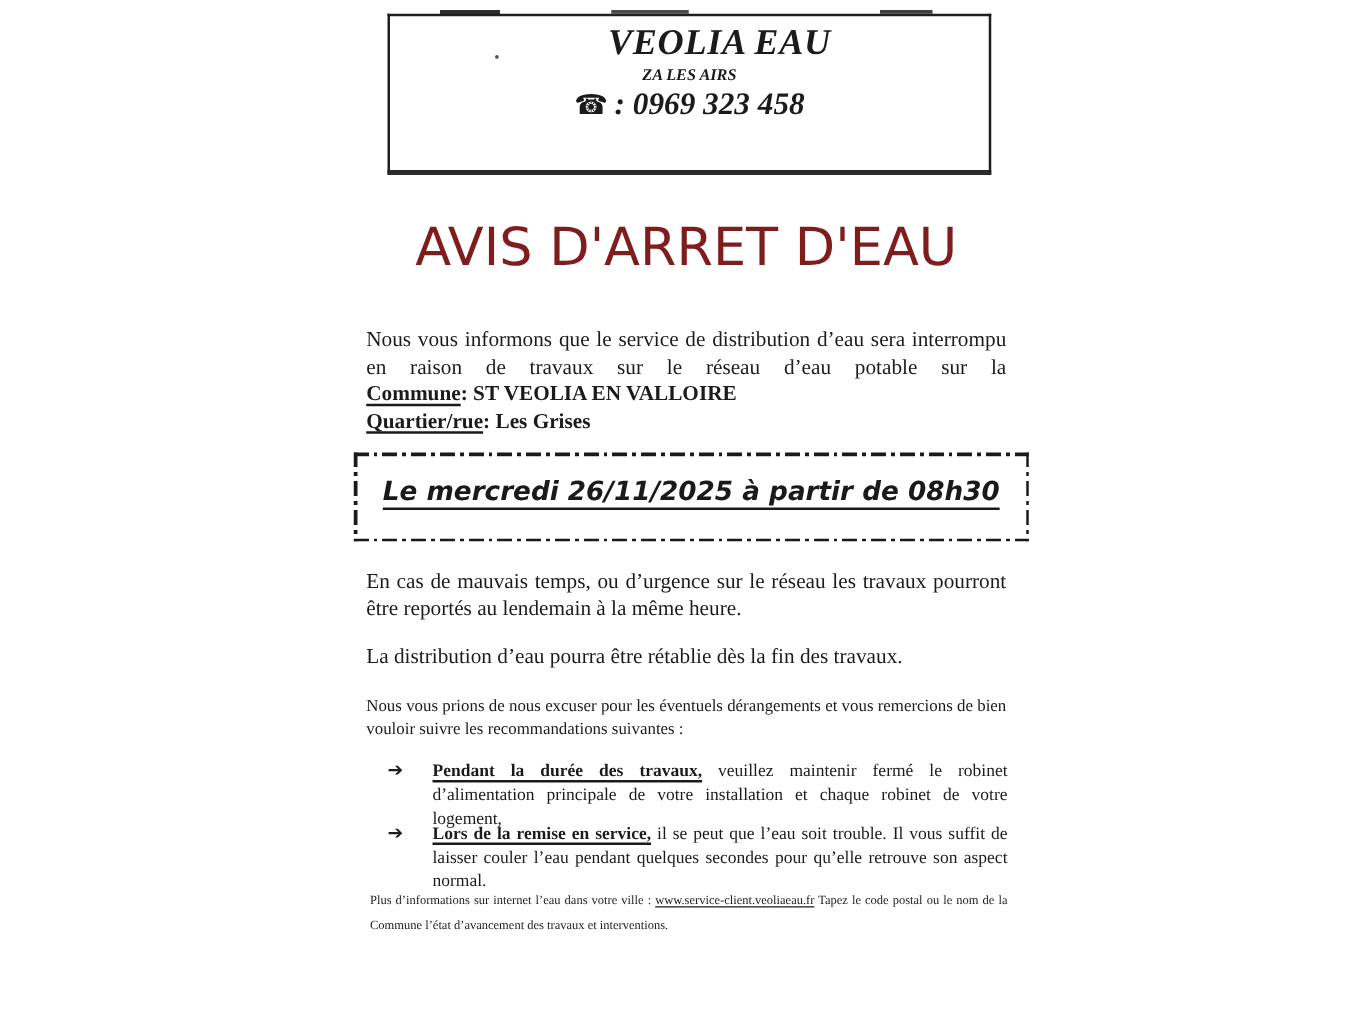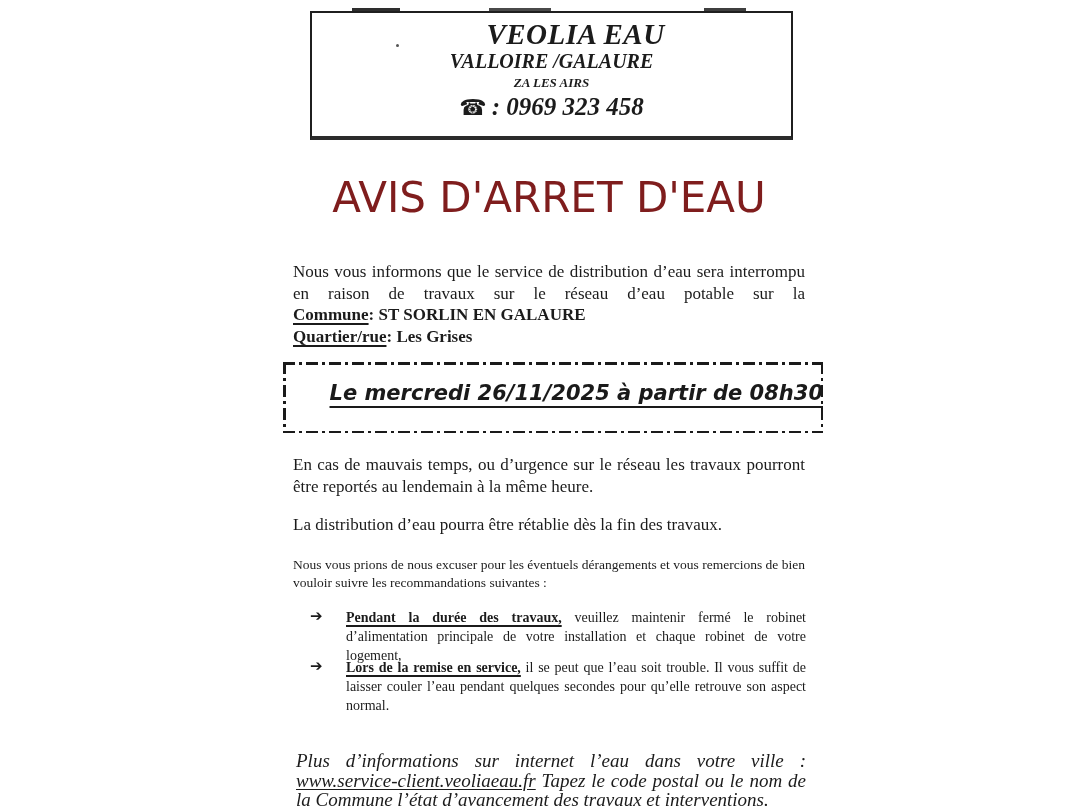--- a/index.html
+++ b/index.html
@@ -84,21 +84,21 @@
   .edge.left, .edge.right {
     top: 0; bottom: 0; width: 2.5px;
     background-image: repeating-linear-gradient(180deg,
       #1a1a1a 0 12px, transparent 12px 16px,
       #1a1a1a 16px 19px, transparent 19px 23px);
   }
   .edge.left { left: 0; } .edge.right { right: 0; }
   .date-text {
     position: absolute;
     left: 0; right: 0; top: 19px;
-    text-align: right;
+    text-align: center;
     font-family: "DejaVu Sans", sans-serif;
     font-weight: bold;
     font-style: italic;
     font-size: 21px;
     text-decoration: underline;
     text-underline-offset: 6px;
     text-decoration-thickness: 2px;
     color: #1a1a1a;
   }
 
@@ -139,53 +139,51 @@
     left: 0; top: -1px;
     font-family: "DejaVu Sans", sans-serif;
     font-weight: bold;
     font-size: 15px;
   }
   .lead { font-weight: bold; }
 
   
   .footer {
     position: absolute;
-    left: 296px; top: 751px; width: 510px;
-    font-size: 19px;
+    left: 296px; top: 711px; width: 510px;
+    font-size: 10px;
     line-height: 19.5px;
     text-align: justify;
-    font-style: italic;
   }
   .link { text-decoration: underline; text-underline-offset: 2px; }
 </style>
 </head>
 <body>
 
 <div class="page">
 
   <div class="artifact art-top1"></div>
   <div class="artifact art-top2"></div>
   <div class="artifact art-top3"></div>
   <div class="artifact art-bot"></div>
   <div class="artifact art-dot"></div>
 
   <div class="header-box">
     <div class="co-name">VEOLIA EAU</div>
-    <div class="co-region">VALLOIRE /GALAURE</div>
     <div class="co-addr1">ZA LES AIRS</div>
     <div class="co-phone">
       <span class="phone-glyph">☎</span><span>: 0969 323 458</span>
     </div>
   </div>
 
   <h1 class="title">AVIS D'ARRET D'EAU</h1>
 
   <div class="intro">
     <p class="just-all">Nous vous informons que le service de distribution d’eau sera interrompu en raison de travaux sur le réseau d’eau potable sur la</p>
-    <p class="bold-line"><span class="u">Commune</span><span>: ST SORLIN EN GALAURE</span></p>
+    <p class="bold-line"><span class="u">Commune</span><span>: ST VEOLIA EN VALLOIRE</span></p>
     <p class="bold-line"><span class="u">Quartier/rue</span><span>: Les Grises</span></p>
   </div>
 
   <div class="dashbox">
     <div class="edge top"></div>
     <div class="edge bottom"></div>
     <div class="edge left"></div>
     <div class="edge right"></div>
     <div class="date-text">Le mercredi 26/11/2025 à partir de 08h30</div>
   </div>

